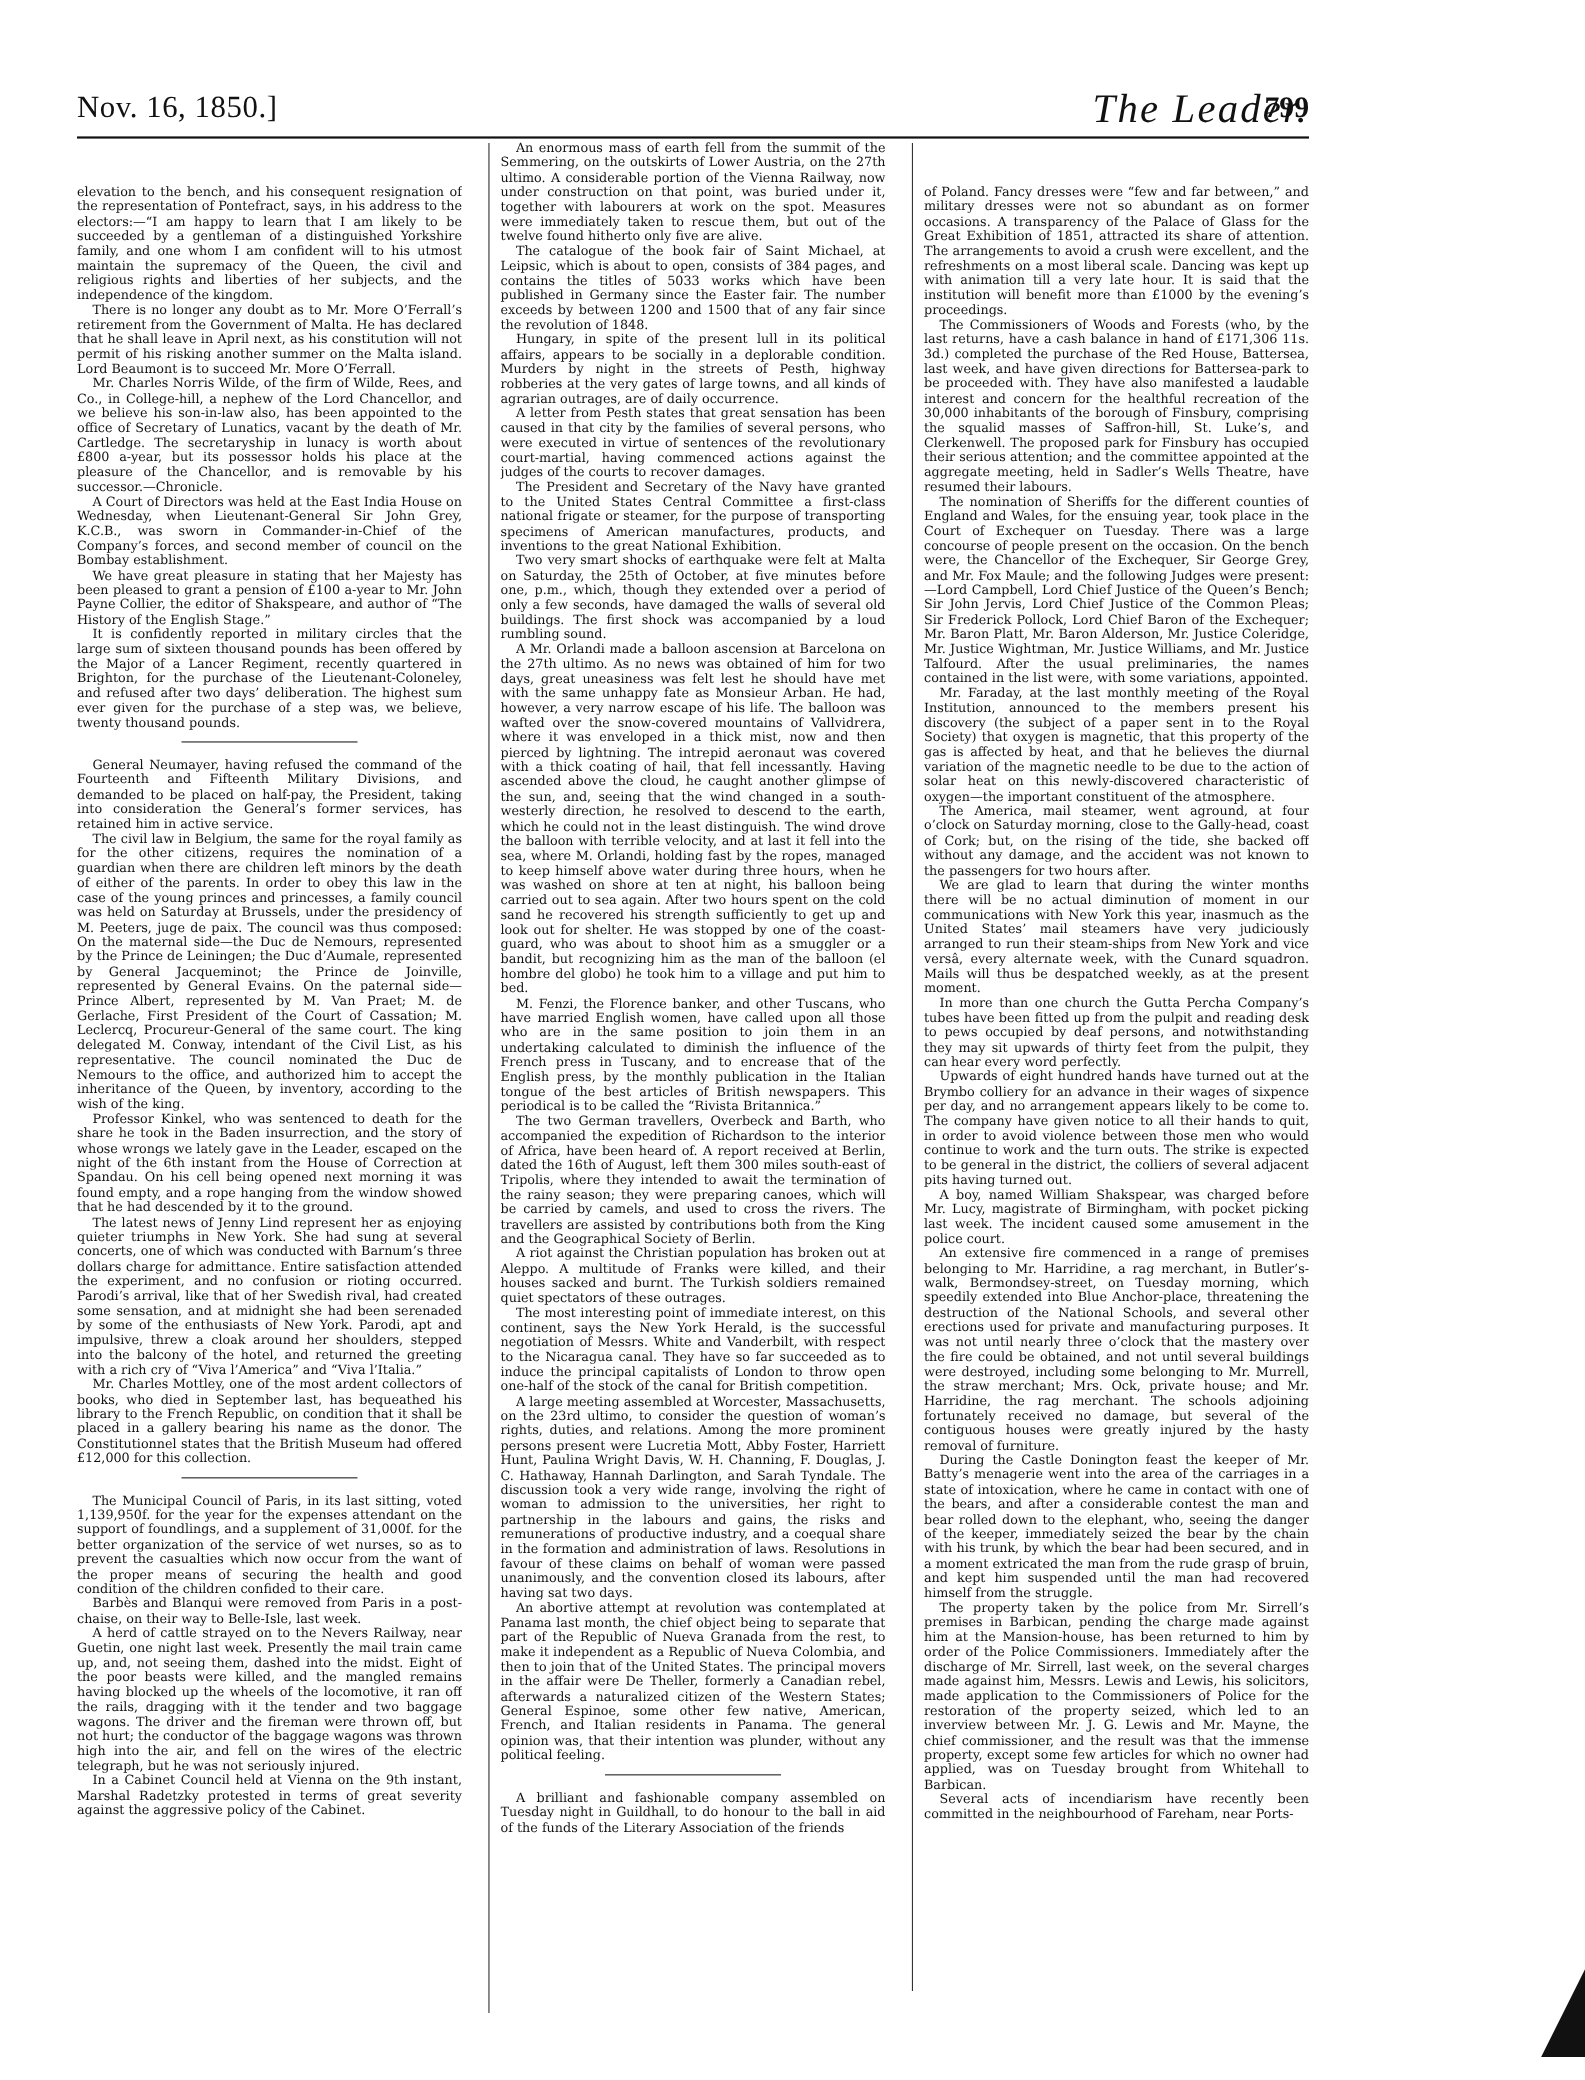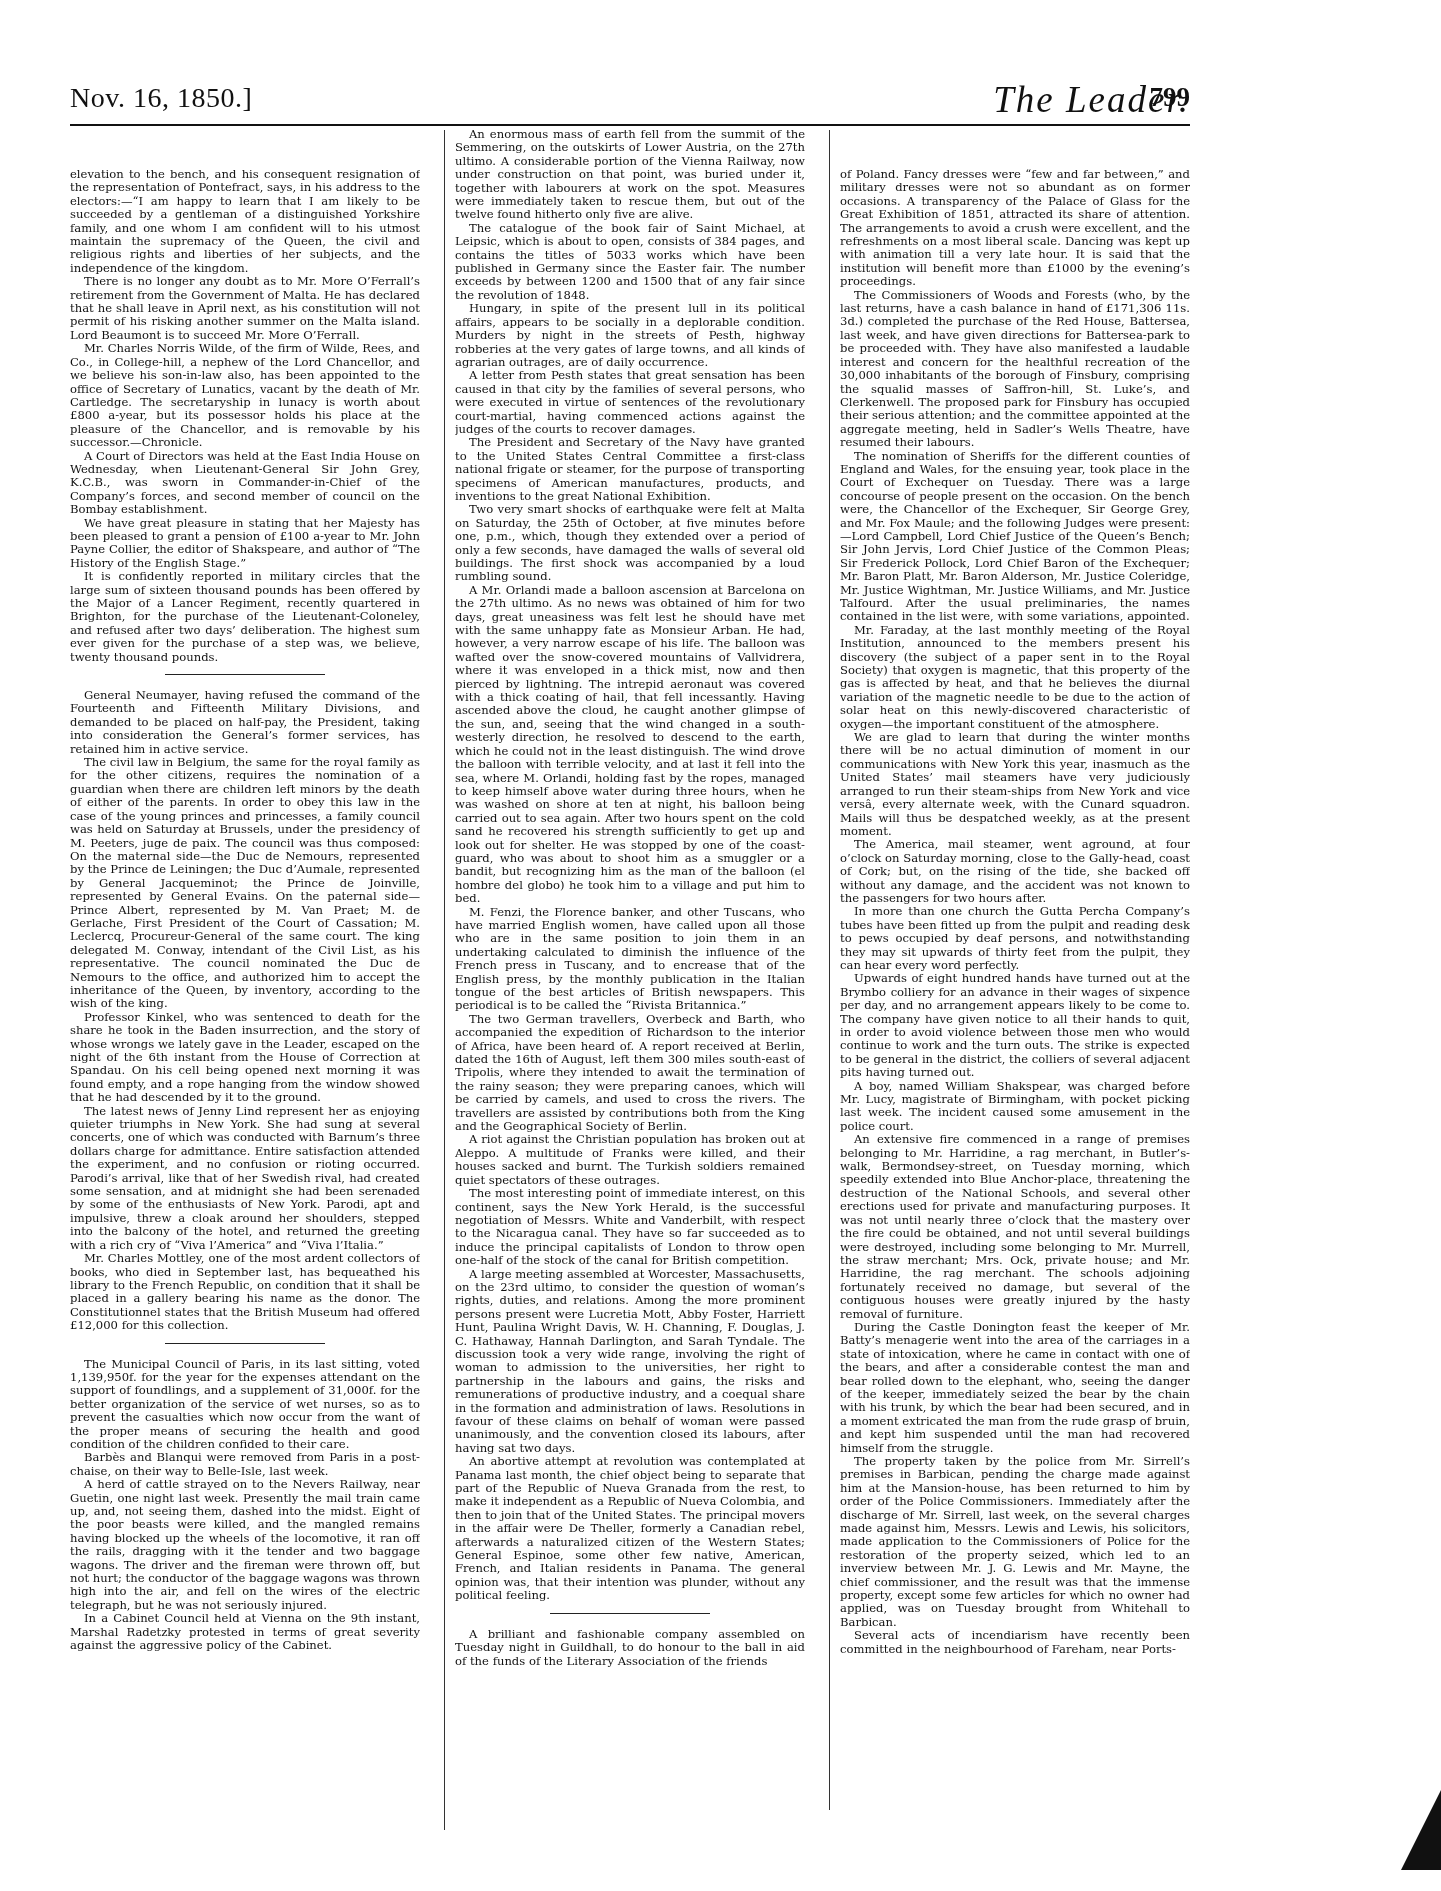--- a/index.html
+++ b/index.html
@@ -111,22 +111,22 @@
     <div>
       <p>A brilliant and fashionable company assembled on Tuesday night in Guildhall, to do honour to the ball in aid of the funds of the Literary Association of the friends</p>
     </div>
   </div>
 
   <div class="col col-3">
     <p class="first">of Poland. Fancy dresses were “few and far between,” and military dresses were not so abundant as on former occasions. A transparency of the Palace of Glass for the Great Exhibition of 1851, attracted its share of attention. The arrangements to avoid a crush were excellent, and the refreshments on a most liberal scale. Dancing was kept up with animation till a very late hour. It is said that the institution will benefit more than £1000 by the evening’s proceedings.</p>
     <p>The Commissioners of Woods and Forests (who, by the last returns, have a cash balance in hand of £171,306 11s. 3d.) completed the purchase of the Red House, Battersea, last week, and have given directions for Battersea-park to be proceeded with. They have also manifested a laudable interest and concern for the healthful recreation of the 30,000 inhabitants of the borough of Finsbury, comprising the squalid masses of Saffron-hill, St. Luke’s, and Clerkenwell. The proposed park for Finsbury has occupied their serious attention; and the committee appointed at the aggregate meeting, held in Sadler’s Wells Theatre, have resumed their labours.</p>
     <p>The nomination of Sheriffs for the different counties of England and Wales, for the ensuing year, took place in the Court of Exchequer on Tuesday. There was a large concourse of people present on the occasion. On the bench were, the Chancellor of the Exchequer, Sir George Grey, and Mr. Fox Maule; and the following Judges were present:—Lord Campbell, Lord Chief Justice of the Queen’s Bench; Sir John Jervis, Lord Chief Justice of the Common Pleas; Sir Frederick Pollock, Lord Chief Baron of the Exchequer; Mr. Baron Platt, Mr. Baron Alderson, Mr. Justice Coleridge, Mr. Justice Wightman, Mr. Justice Williams, and Mr. Justice Talfourd. After the usual preliminaries, the names contained in the list were, with some variations, appointed.</p>
     <p>Mr. Faraday, at the last monthly meeting of the Royal Institution, announced to the members present his discovery (the subject of a paper sent in to the Royal Society) that oxygen is magnetic, that this property of the gas is affected by heat, and that he believes the diurnal variation of the magnetic needle to be due to the action of solar heat on this newly-discovered characteristic of oxygen—the important constituent of the atmosphere.</p>
+    <p>The America, mail steamer, went aground, at four o’clock on Saturday morning, close to the Gally-head, coast of Cork; but, on the rising of the tide, she backed off without any damage, and the accident was not known to the passengers for two hours after.</p>
     <p>We are glad to learn that during the winter months there will be no actual diminution of moment in our communications with New York this year, inasmuch as the United States’ mail steamers have very judiciously arranged to run their steam-ships from New York and vice versâ, every alternate week, with the Cunard squadron. Mails will thus be despatched weekly, as at the present moment.</p>
-    <p>The America, mail steamer, went aground, at four o’clock on Saturday morning, close to the Gally-head, coast of Cork; but, on the rising of the tide, she backed off without any damage, and the accident was not known to the passengers for two hours after.</p>
     <p>In more than one church the Gutta Percha Company’s tubes have been fitted up from the pulpit and reading desk to pews occupied by deaf persons, and notwithstanding they may sit upwards of thirty feet from the pulpit, they can hear every word perfectly.</p>
     <p>Upwards of eight hundred hands have turned out at the Brymbo colliery for an advance in their wages of sixpence per day, and no arrangement appears likely to be come to. The company have given notice to all their hands to quit, in order to avoid violence between those men who would continue to work and the turn outs. The strike is expected to be general in the district, the colliers of several adjacent pits having turned out.</p>
     <p>A boy, named William Shakspear, was charged before Mr. Lucy, magistrate of Birmingham, with pocket picking last week. The incident caused some amusement in the police court.</p>
     <p>An extensive fire commenced in a range of premises belonging to Mr. Harridine, a rag merchant, in Butler’s-walk, Bermondsey-street, on Tuesday morning, which speedily extended into Blue Anchor-place, threatening the destruction of the National Schools, and several other erections used for private and manufacturing purposes. It was not until nearly three o’clock that the mastery over the fire could be obtained, and not until several buildings were destroyed, including some belonging to Mr. Murrell, the straw merchant; Mrs. Ock, private house; and Mr. Harridine, the rag merchant. The schools adjoining fortunately received no damage, but several of the contiguous houses were greatly injured by the hasty removal of furniture.</p>
     <p>During the Castle Donington feast the keeper of Mr. Batty’s menagerie went into the area of the carriages in a state of intoxication, where he came in contact with one of the bears, and after a considerable contest the man and bear rolled down to the elephant, who, seeing the danger of the keeper, immediately seized the bear by the chain with his trunk, by which the bear had been secured, and in a moment extricated the man from the rude grasp of bruin, and kept him suspended until the man had recovered himself from the struggle.</p>
     <p>The property taken by the police from Mr. Sirrell’s premises in Barbican, pending the charge made against him at the Mansion-house, has been returned to him by order of the Police Commissioners. Immediately after the discharge of Mr. Sirrell, last week, on the several charges made against him, Messrs. Lewis and Lewis, his solicitors, made application to the Commissioners of Police for the restoration of the property seized, which led to an inverview between Mr. J. G. Lewis and Mr. Mayne, the chief commissioner, and the result was that the immense property, except some few articles for which no owner had applied, was on Tuesday brought from Whitehall to Barbican.</p>
     <p>Several acts of incendiarism have recently been committed in the neighbourhood of Fareham, near Ports-</p>
   </div>
 </div>
 

